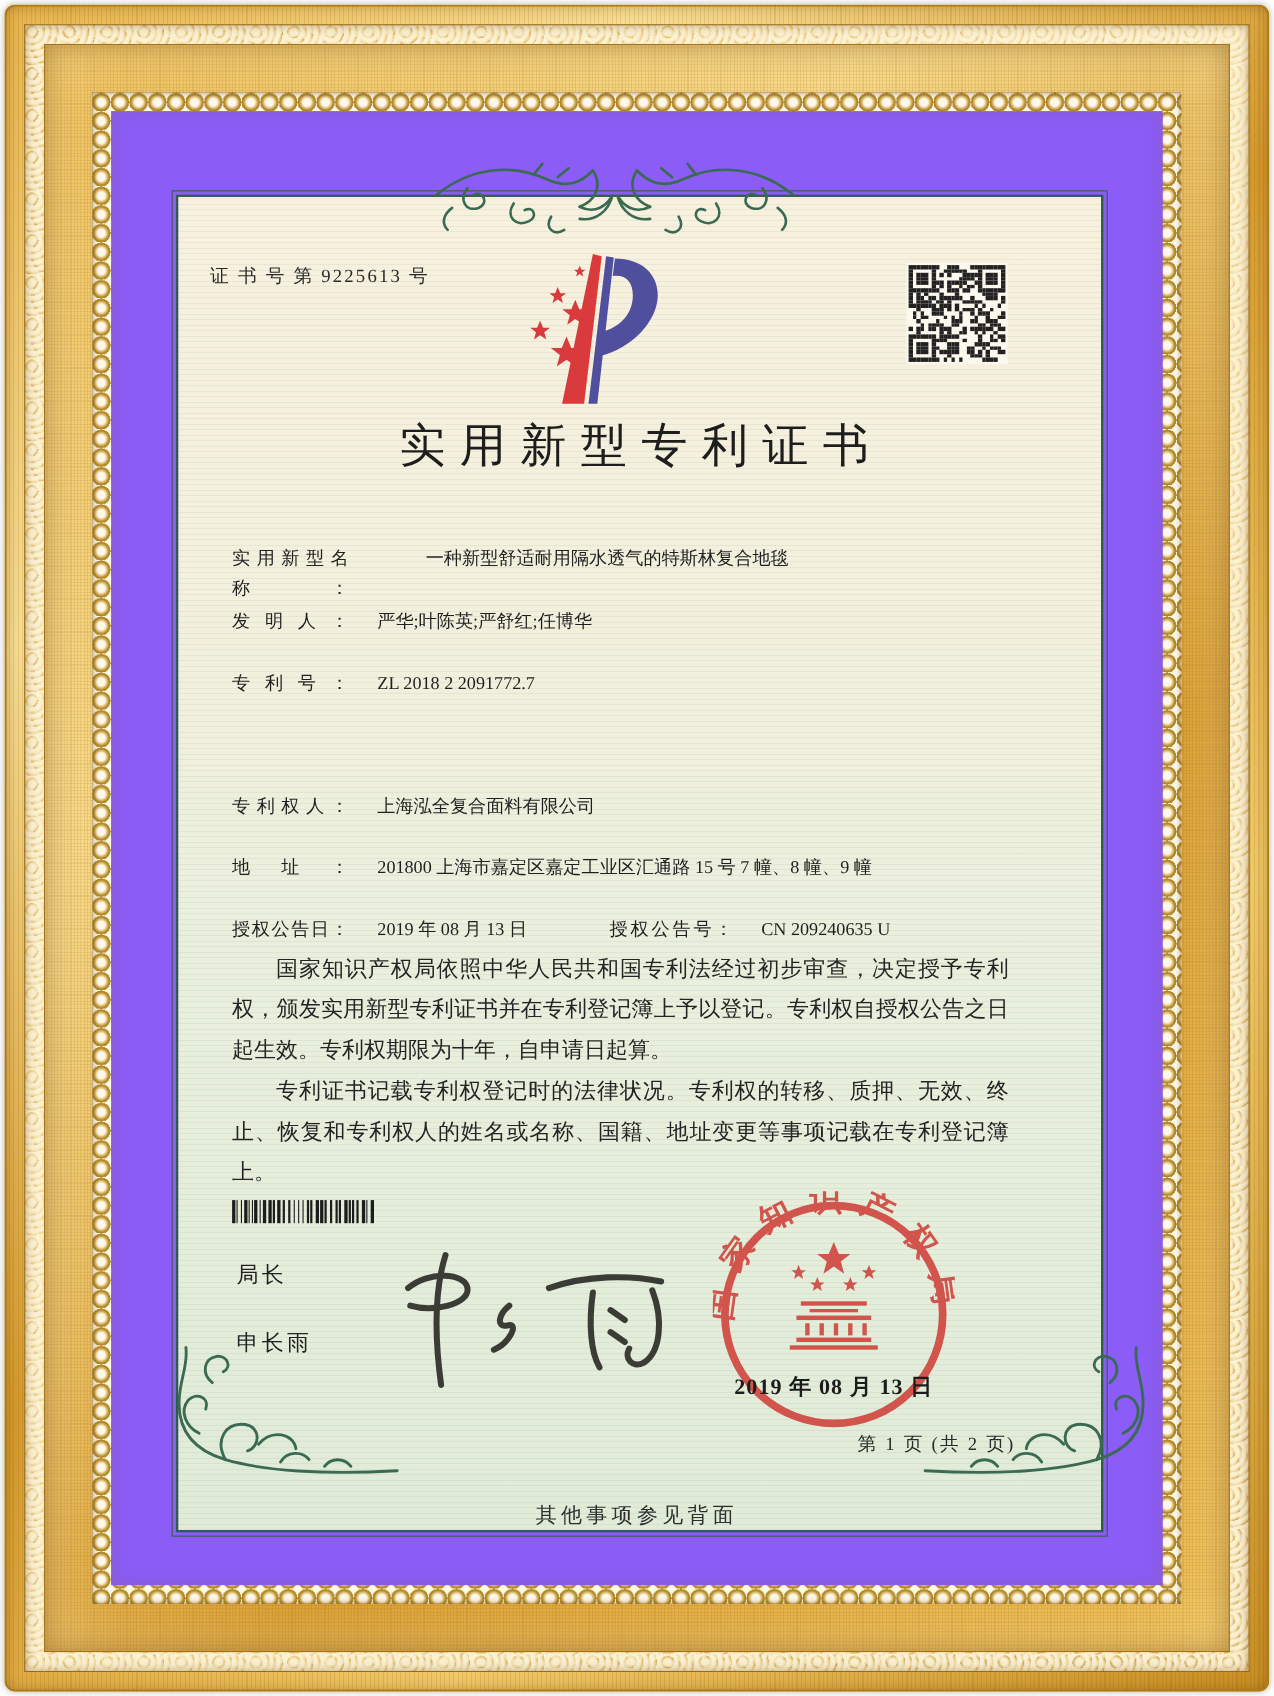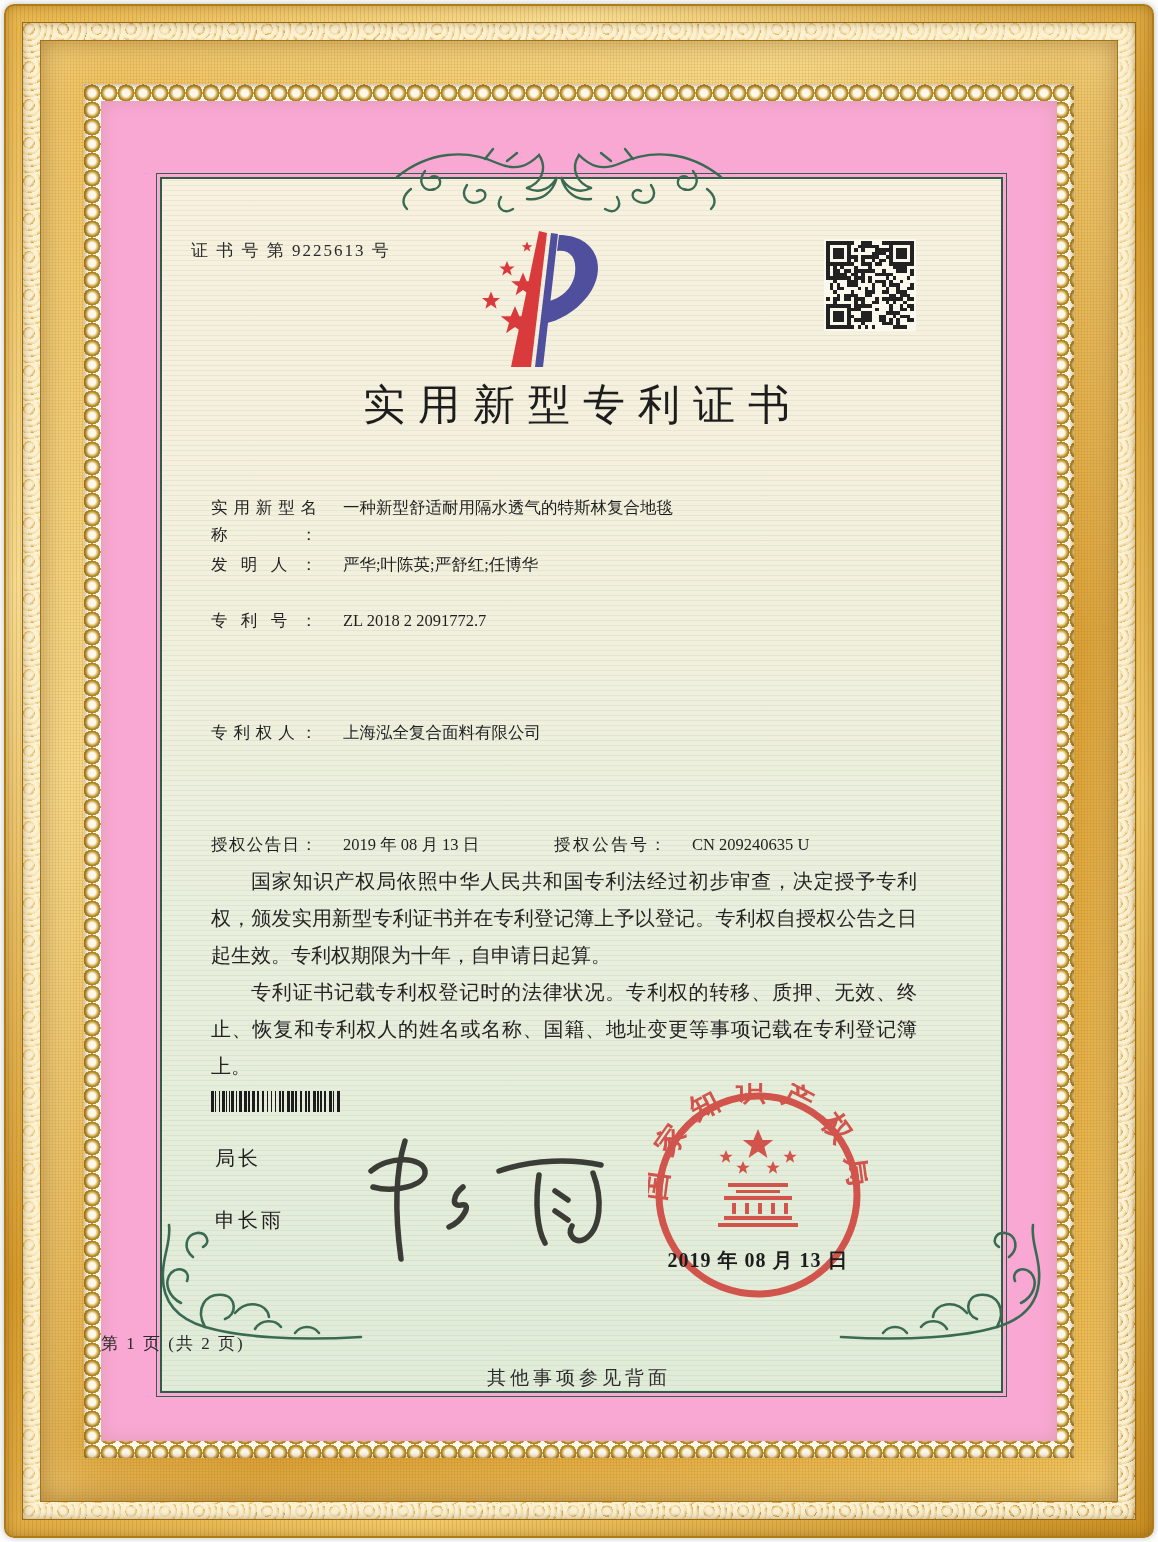--- a/index.html
+++ b/index.html
@@ -26,21 +26,21 @@
       repeating-linear-gradient(0deg, rgba(128,74,4,.09) 0 1px, transparent 1px 3px),
       linear-gradient(135deg,#ecbd58,#f6d784 30%,#d89c2e 65%,#eebf55);
     box-shadow: inset 0 0 0 1px #a1731a, inset 0 0 26px rgba(110,60,0,.5), inset 0 0 70px rgba(255,238,180,.55);}
   .frame-bead{position:absolute;left:84px;top:84px;right:84px;bottom:84px;
     background:#c49a35;
     background-image:repeating-radial-gradient(circle at 8px 9px, #fef8ea 0 3.6px, #e3c67c 5.2px, #a87f20 7.4px, #c49a35 8.6px);
     background-size:17px 17px;
     box-shadow: inset 0 0 6px rgba(90,50,0,.55);}
   
   .paper{position:absolute;left:101px;top:101px;right:101px;bottom:101px;
-    background:#f9a8d4; box-shadow: inset 0 0 18px rgba(120,100,40,.18);
+    background:#8b5cf6; box-shadow: inset 0 0 18px rgba(120,100,40,.18);
     color:#222;}
   .green-area{position:absolute;left:55px;top:72px;right:50px;bottom:44px;
     border:1px solid #34604a;padding:3px;}
   .green-area-inner{width:100%;height:100%;box-sizing:border-box;border:2px solid #2f5d45;
     background:
       repeating-linear-gradient(0deg, rgba(60,110,80,.075) 0 1px, transparent 1px 5px),
       linear-gradient(180deg,#f7f1de 0%,#f3f0dd 30%,#e9efdd 60%,#e0ebd8 100%);}
   .orn{position:absolute;color:#3a6b52;}
   
   .abs{position:absolute;}
@@ -53,21 +53,21 @@
   .grant-pair{position:absolute;left:343px;top:0;display:flex;width:360px;}
   .paras{left:110px;top:762px;width:706px;font-size:20px;line-height:37px;color:#242424;text-align:justify;}
   .paras p{margin:0;text-indent:2em;}
   .barcode{left:110px;top:990px;width:236px;height:21px;display:flex;align-items:stretch;}
   .barcode span{display:block;height:100%;}
   .chief{left:114px;top:1044px;font-size:20px;letter-spacing:3px;color:#222;}
   .chiefname{left:114px;top:1106px;font-size:20px;letter-spacing:3px;color:#222;}
   .sig{left:234px;top:1030px;}
   .seal{left:547px;top:982px;width:220px;height:220px;opacity:.93;}
   .sealdate{left:507px;top:1146px;width:300px;text-align:center;font-size:20px;font-weight:600;color:#1c1c1c;letter-spacing:1px;}
-  .pageno{left:0;top:1231px;width:86%;text-align:left;font-size:17px;color:#2a2a2a;letter-spacing:2px;}
+  .pageno{left:0;top:1200px;width:86%;text-align:right;font-size:17px;color:#2a2a2a;letter-spacing:2px;}
   .note{left:0;top:1264px;width:100%;text-align:center;font-size:19px;color:#2e2e2e;letter-spacing:4px;}
   .qr{left:723px;top:138px;width:92px;height:92px;background:#fbf8ee;display:grid;
       grid-template-columns:repeat(25,1fr);grid-template-rows:repeat(25,1fr);padding:2px;box-sizing:border-box;}
   .qr i{display:block;}
   .qr i.d{background:#222;}
   .logo{left:374px;top:124px;}
 </style>
 </head>
 <body>
 
@@ -768,35 +768,39 @@
         <i class="d"></i>
         <i class="d"></i>
         <i class="d"></i>
         <i class="d"></i>
         <i></i>
         <i></i>
       </div>
 
     <div class="abs title">实用新型专利证书</div>
 
-    <div class="frow" style="top:393px;">
+    <div class="frow" style="top:393px;gap:44px;">
       <span class="flabel">实用新型名称：</span>
       <span class="fvalue">一种新型舒适耐用隔水透气的特斯林复合地毯</span>
     </div>
     <div class="frow" style="top:450px;">
       <span class="flabel">发明人：</span>
       <span class="fvalue">严华;叶陈英;严舒红;任博华</span>
     </div>
     <div class="frow" style="top:506px;">
       <span class="flabel">专利号：</span>
       <span class="fvalue">ZL 2018 2 2091772.7</span>
     </div>
     <div class="frow" style="top:618px;">
       <span class="flabel">专利权人：</span>
       <span class="fvalue">上海泓全复合面料有限公司</span>
+    </div>
+    <div class="frow" style="top:674px;">
+      <span class="flabel">地址：</span>
+      <span class="fvalue" style="max-width:560px;">201800 上海市嘉定区嘉定工业区汇通路 15 号 7 幢、8 幢、9 幢</span>
     </div>
     <div class="frow" style="top:730px;">
       <span class="flabel">授权公告日：</span>
       <span class="fvalue">2019 年 08 月 13 日</span>
       <span class="grant-pair">
         <span class="flabel" style="width:112px;">授权公告号：</span>
         <span class="fvalue">CN 209240635 U</span>
       </span>
     </div>
 

